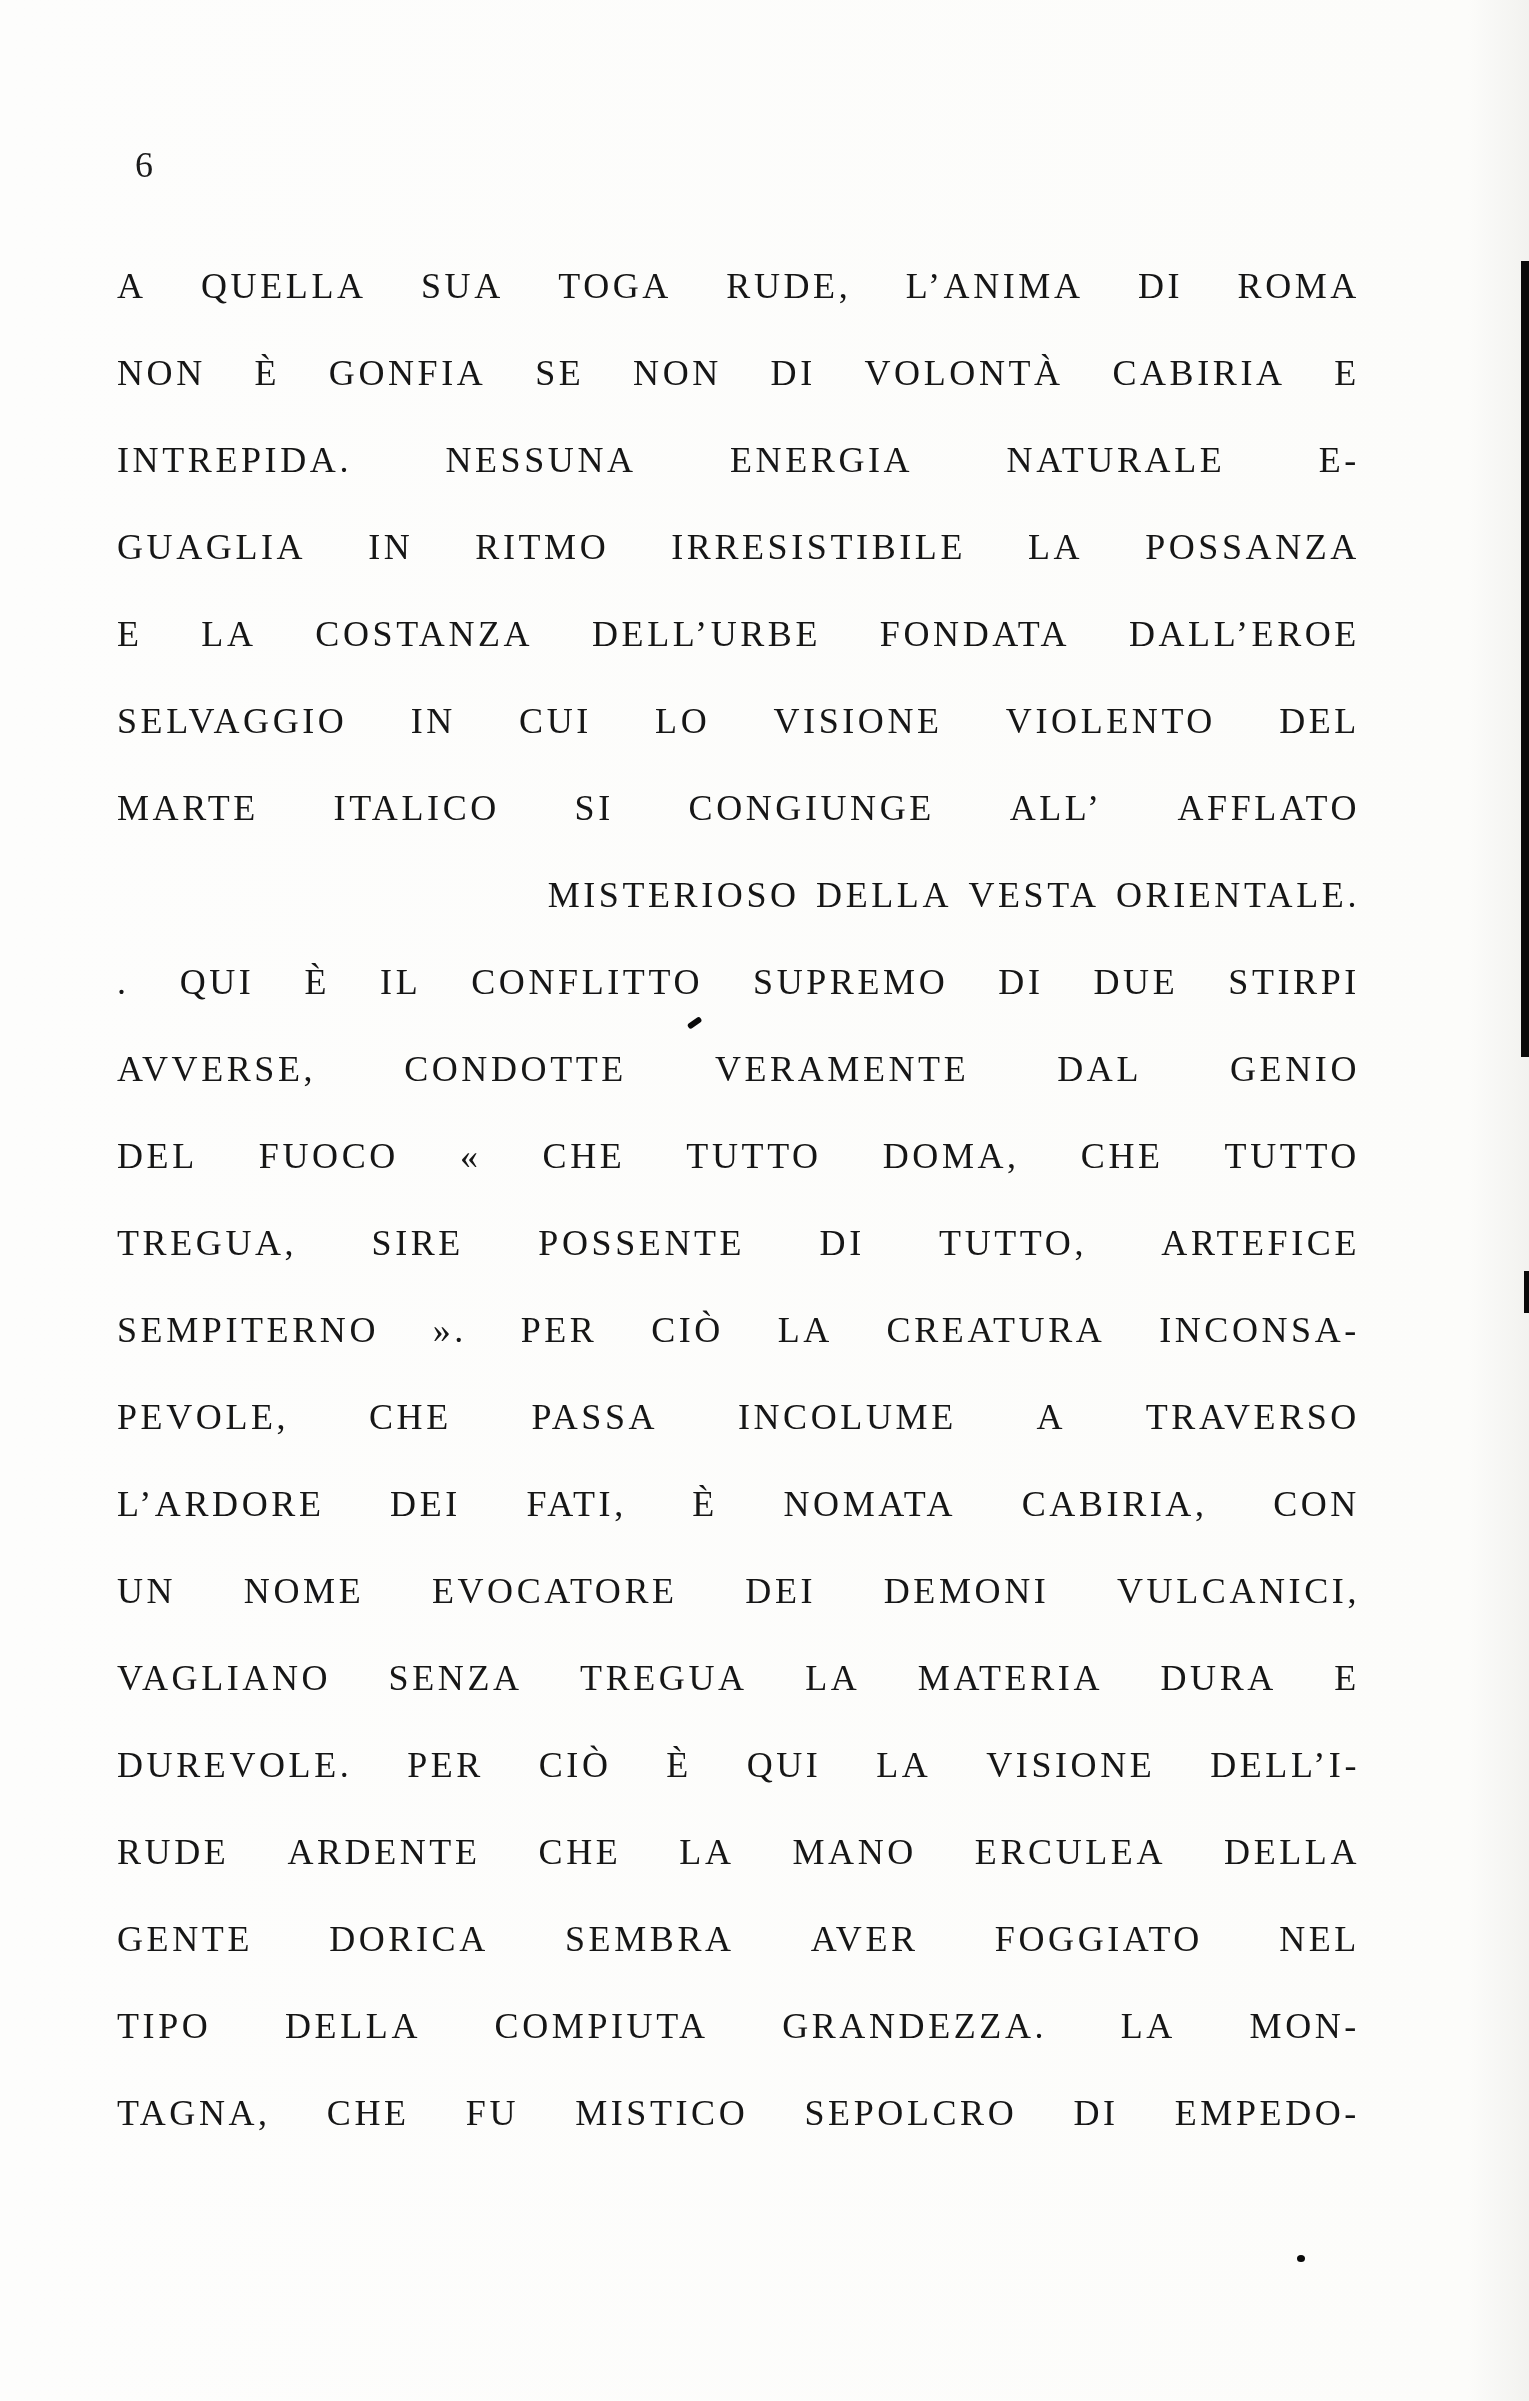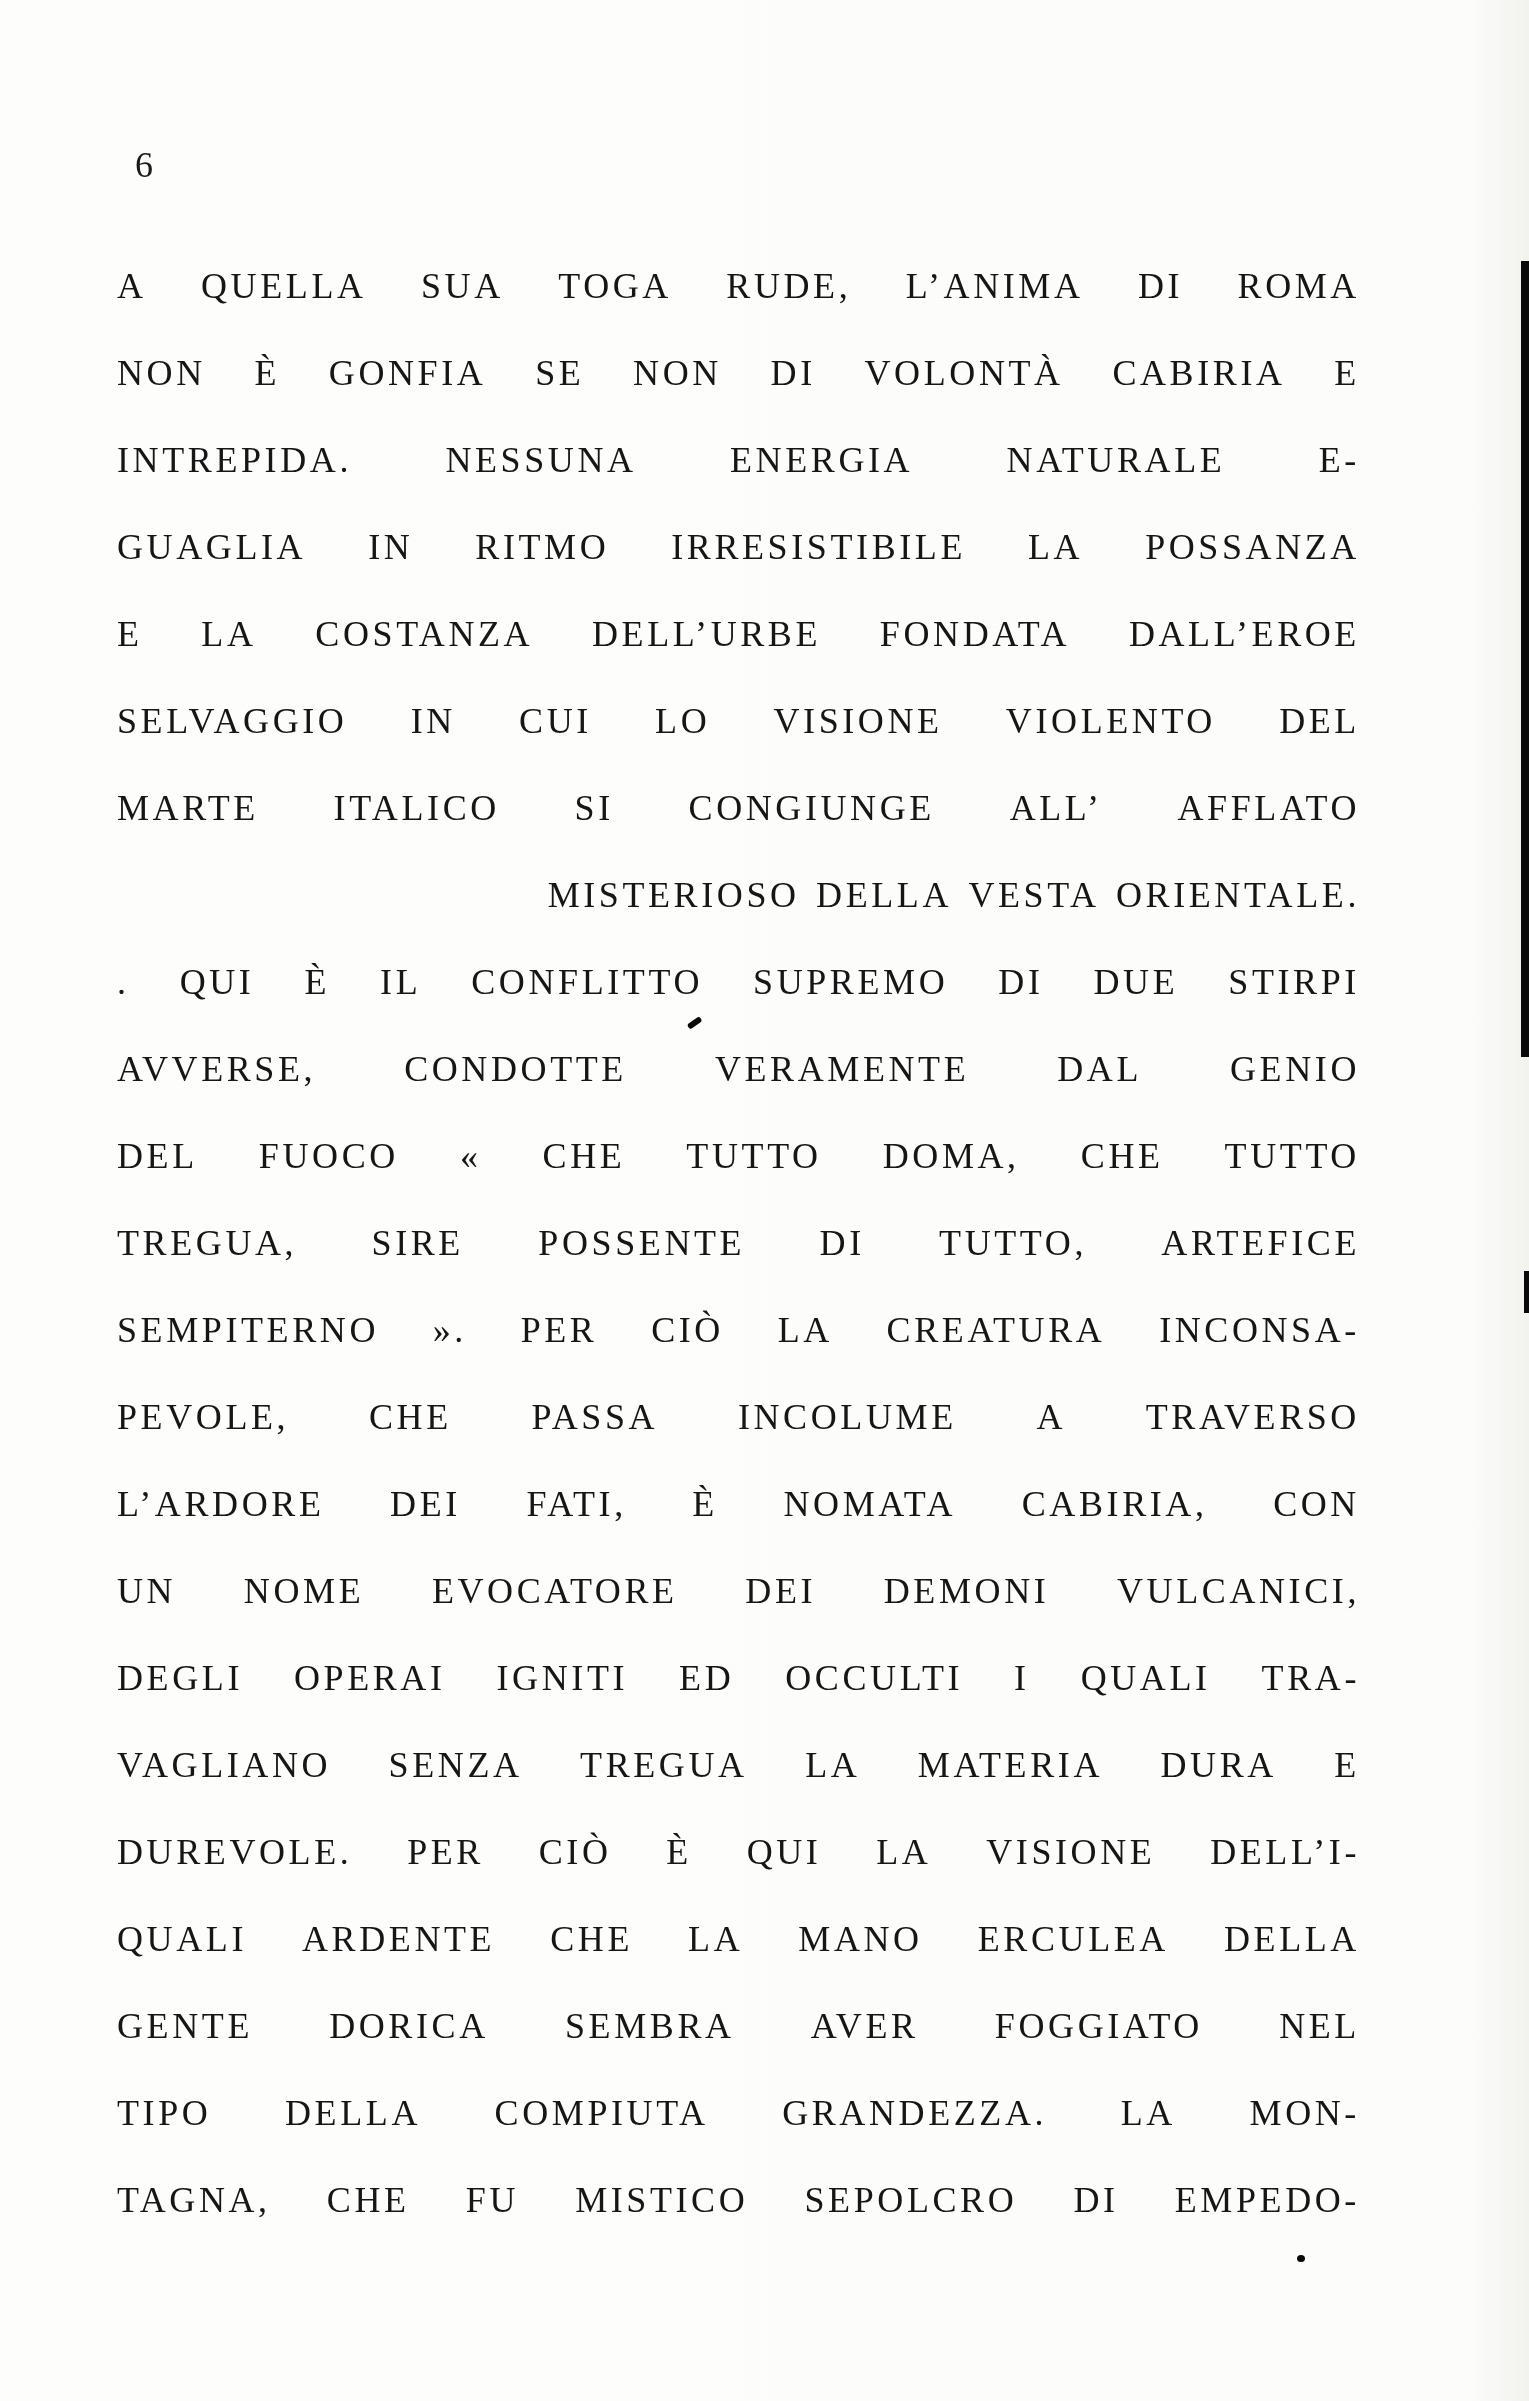--- a/index.html
+++ b/index.html
@@ -199,50 +199,40 @@
       </div>
       <div class="line justify">
         <span>UN</span>
         <span>NOME</span>
         <span>EVOCATORE</span>
         <span>DEI</span>
         <span>DEMONI</span>
         <span>VULCANICI,</span>
       </div>
       <div class="line justify">
-        <span>DEGLI</span>
-        <span>OPERAI</span>
-        <span>IGNITI</span>
-        <span>ED</span>
-        <span>OCCULTI</span>
-        <span>I</span>
-        <span>QUALI</span>
-        <span>TRA-</span>
-      </div>
-      <div class="line justify">
         <span>VAGLIANO</span>
         <span>SENZA</span>
         <span>TREGUA</span>
         <span>LA</span>
         <span>MATERIA</span>
         <span>DURA</span>
         <span>E</span>
       </div>
       <div class="line justify">
         <span>DUREVOLE.</span>
         <span>PER</span>
         <span>CIÒ</span>
         <span>È</span>
         <span>QUI</span>
         <span>LA</span>
         <span>VISIONE</span>
         <span>DELL’I-</span>
       </div>
       <div class="line justify">
-        <span>QUALI</span>
+        <span>RUDE</span>
         <span>ARDENTE</span>
         <span>CHE</span>
         <span>LA</span>
         <span>MANO</span>
         <span>ERCULEA</span>
         <span>DELLA</span>
       </div>
       <div class="line justify">
         <span>GENTE</span>
         <span>DORICA</span>

